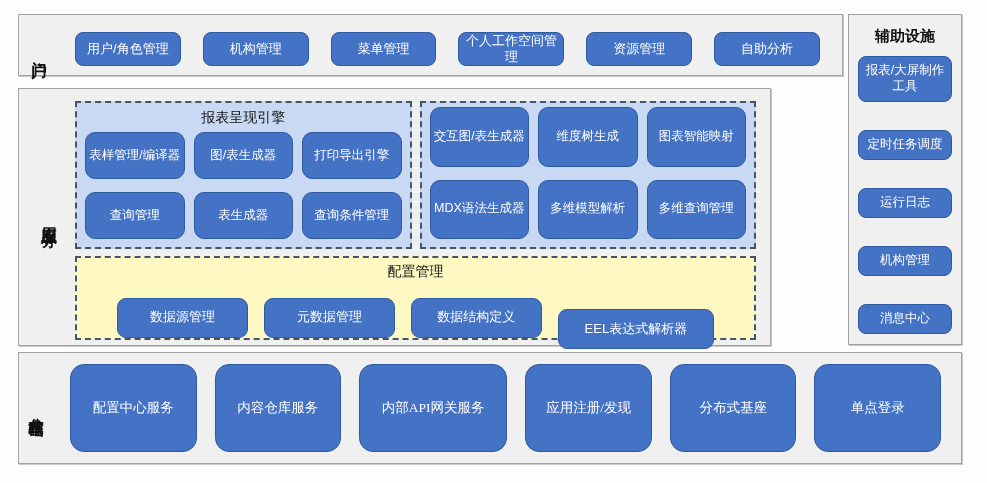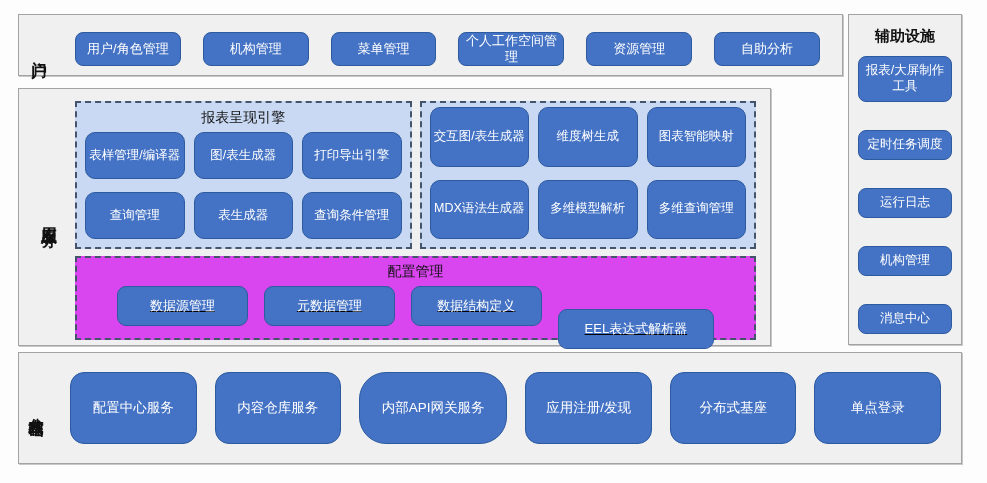--- a/index.html
+++ b/index.html
@@ -13,36 +13,36 @@
   .portal-btns{flex:1;display:flex;gap:22px;}
   .portal-btns .btn{flex:1;height:34px;font-size:13px;}
   
   .app{left:18px;top:88px;width:753px;height:258px;}
   .app .vlabel{position:absolute;left:22px;top:50%;transform:translateY(-50%);}
   .panels{position:absolute;left:56px;top:12px;right:14px;height:148px;display:flex;gap:8px;}
   .panel{flex:1;background:#c9d8f3;border:2px dashed #44546a;box-sizing:border-box;padding:4px 8px 8px 8px;display:flex;flex-direction:column;}
   .panel-title{text-align:center;font-size:14px;color:#111;padding:2px 0 5px 0;}
   .grid{flex:1;display:grid;grid-template-columns:repeat(3,1fr);grid-template-rows:1fr 1fr;gap:13px 9px;}
   .grid .btn{font-size:12.5px;border-radius:10px;padding:2px;}
-  .config{position:absolute;left:56px;top:167px;right:14px;height:84px;background:#d946ef;border:2px dashed #44546a;box-sizing:border-box;padding:3px 10px 8px 10px;display:flex;flex-direction:column;}
-  .config-btns{flex:1;display:flex;justify-content:space-between;padding:0 30px;gap:16px;text-decoration:underline;}
+  .config{position:absolute;left:56px;top:167px;right:14px;height:84px;background:#fef9c3;border:2px dashed #44546a;box-sizing:border-box;padding:3px 10px 8px 10px;display:flex;flex-direction:column;}
+  .config-btns{flex:1;display:flex;align-items:center;justify-content:space-between;padding:0 30px;gap:16px;}
   .config-btns .btn{height:40px;font-size:13px;border-radius:9px;padding:0 14px;}
   .w-s{flex:1.0;} .w-m{flex:1.35;} .w-l{flex:1.25;margin-top:23px;}
   
   .aux{left:848px;top:14px;width:114px;height:331px;display:flex;flex-direction:column;align-items:center;padding:8px 9px 10px 9px;}
   .aux-title{font-weight:bold;font-size:15px;color:#111;padding:4px 0 10px 0;}
   .aux-btns{flex:1;width:100%;display:flex;flex-direction:column;justify-content:space-between;}
   .aux-btns .btn{width:100%;min-height:30px;font-size:12.5px;padding:3px 2px;}
   .aux-btns .btn.tall{min-height:46px;}
   
   .dist{left:18px;top:352px;width:944px;height:112px;display:flex;align-items:center;padding:0 20px 0 10px;}
   .dist .vlabel{font-size:15px;margin-right:26px;letter-spacing:1px;}
   .dist-btns{flex:1;display:flex;justify-content:space-between;gap:18px;}
-  .dist-btns .btn{height:72px;font-size:13.5px;border-radius:14px;flex:1;padding:0 8px;}
-  .dist-btns .btn.wide{flex:1.2;border-radius:27px;}
+  .dist-btns .btn{height:88px;font-size:13.5px;border-radius:14px;flex:1;padding:0 8px;font-family:Liberation Serif, serif;}
+  .dist-btns .btn.wide{flex:1.2;}
 </style>
 </head>
 <body>
 
 <div class="canvas">
 
   <div class="section portal">
     <div class="vlabel">门户</div>
     <div class="portal-btns">
       <div class="btn">用户/角色管理</div>

